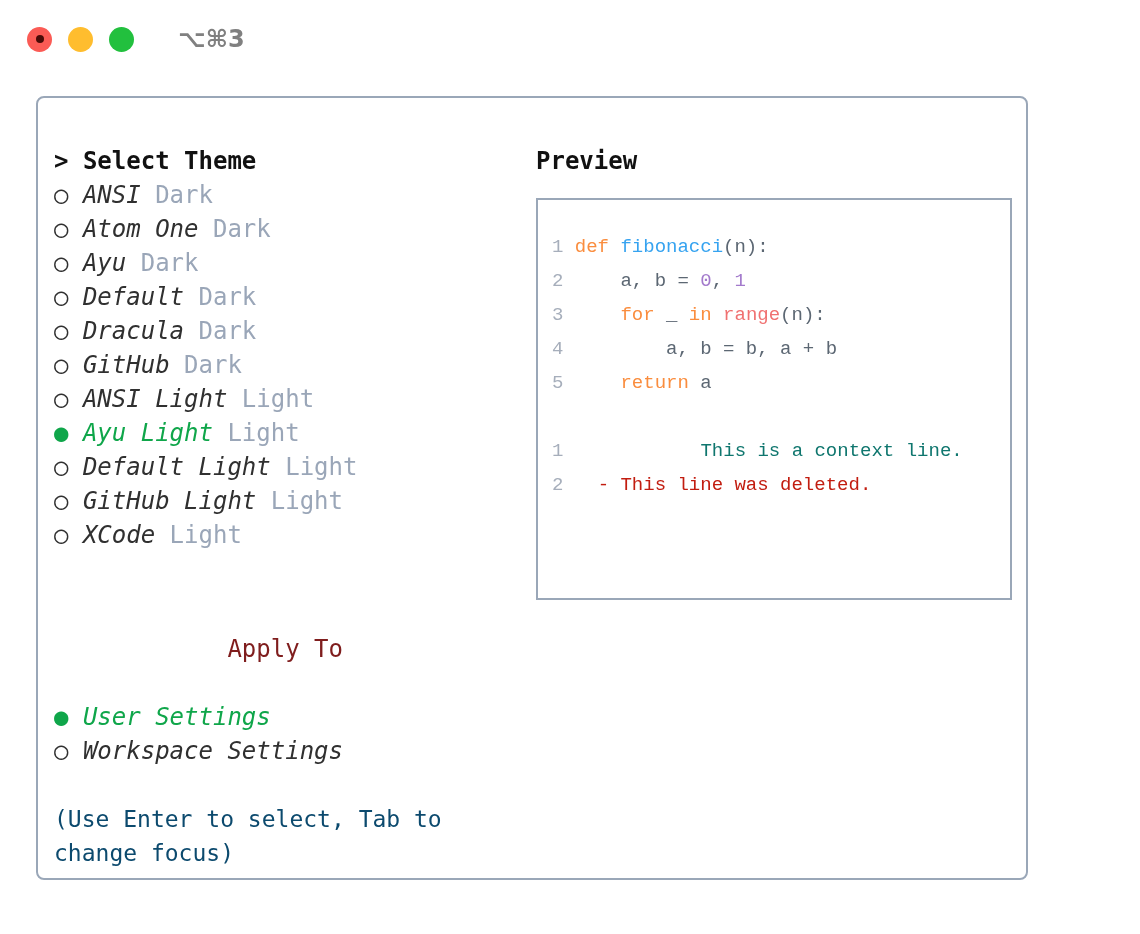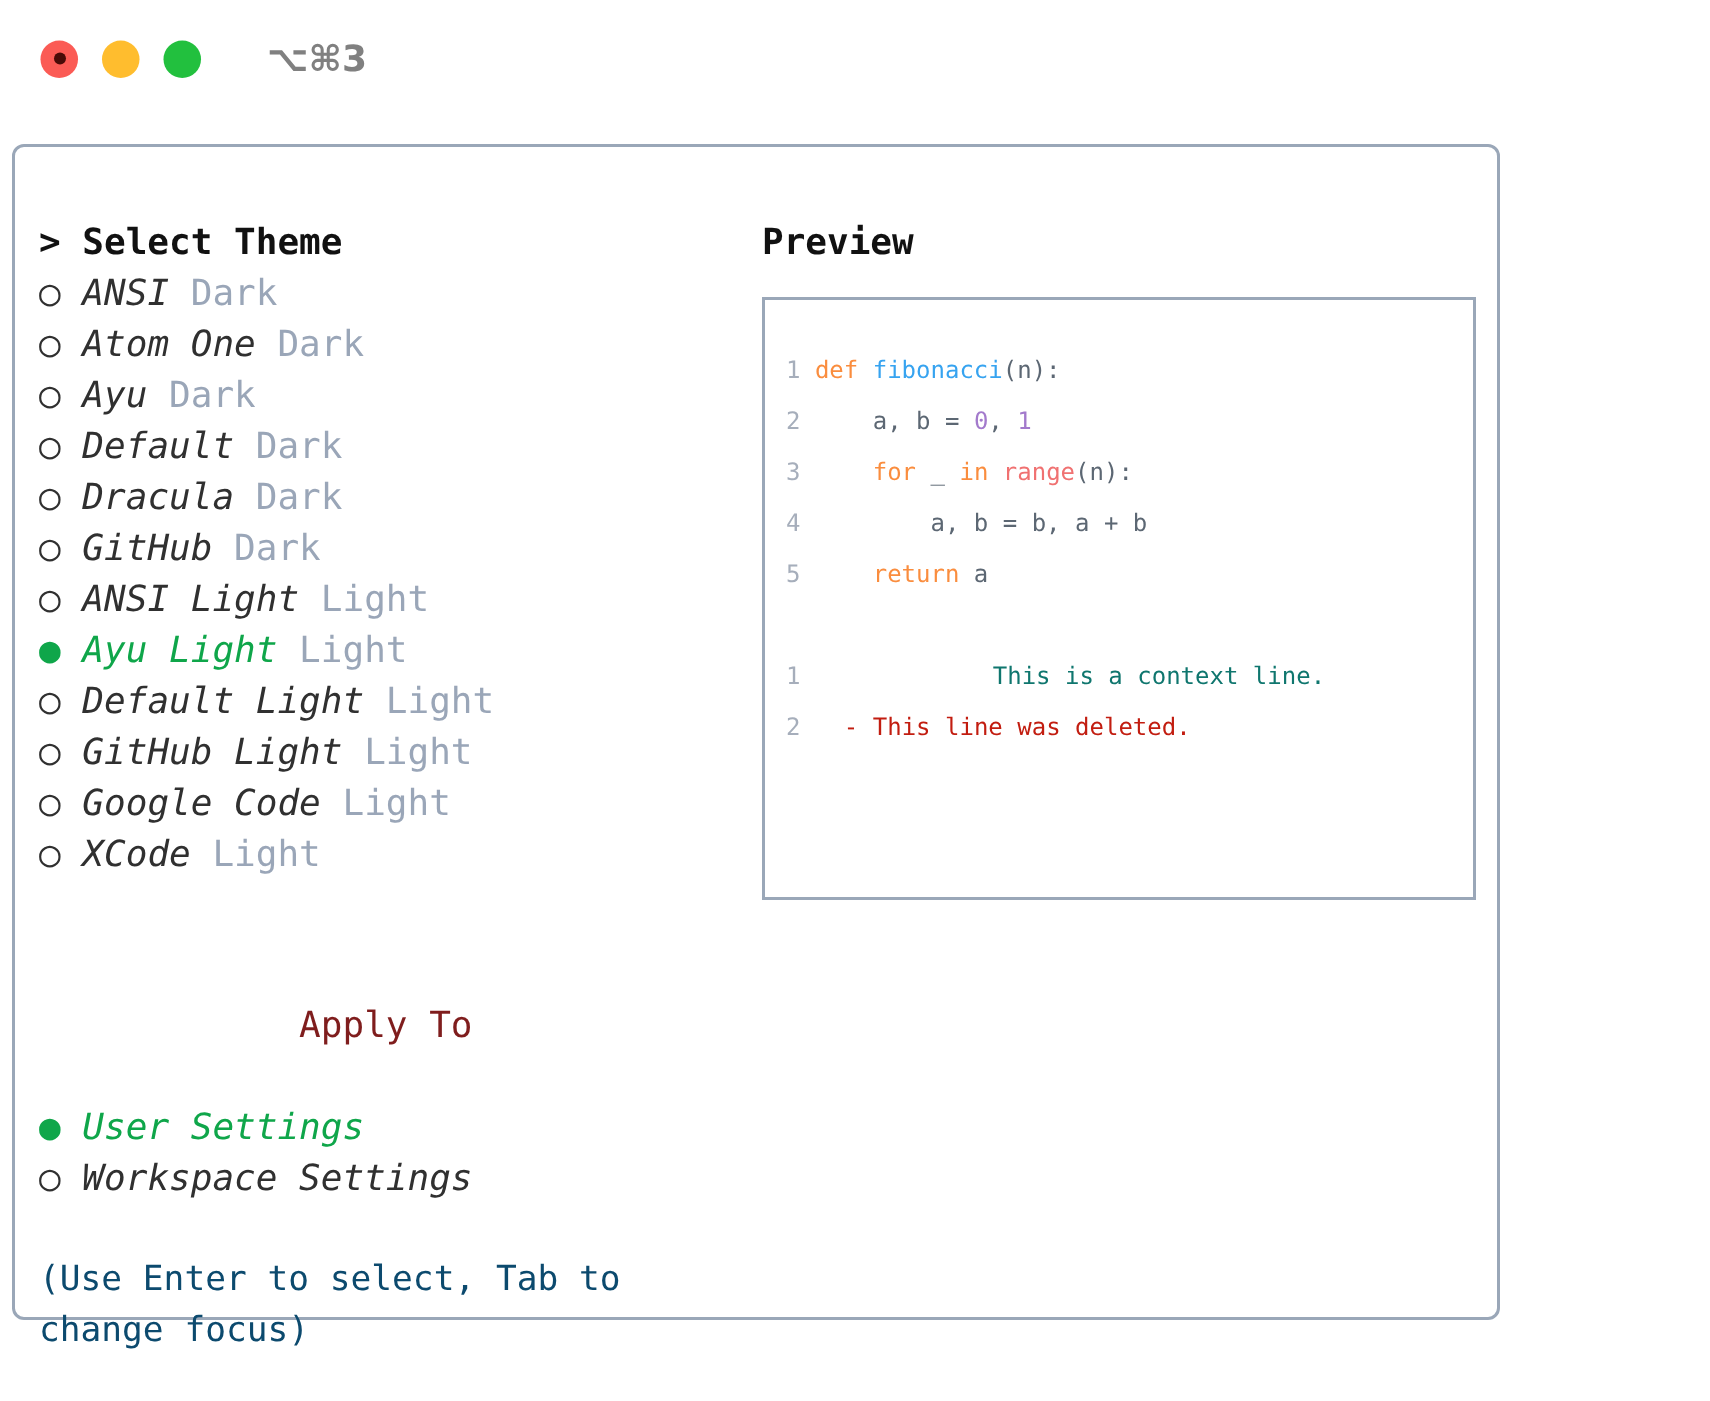--- a/index.html
+++ b/index.html
@@ -59,21 +59,21 @@
     color: #808080;
     font-size: 24px;
     font-weight: bold;
     letter-spacing: 0px;
     font-family: "DejaVu Sans", "Liberation Sans", sans-serif;
   }
 
   
   .dialog {
     position: absolute;
-    left: 8px;
+    left: 36px;
     top: 96px;
     width: 992px;
     height: 784px;
     border: 2px solid #9aa7b8;
     border-radius: 8px;
     box-sizing: border-box;
   }
 
   .columns {
     display: flex;
@@ -127,24 +127,25 @@
   }
   .preview-box {
     margin-top: 20px;
     width: 476px;
     height: 402px;
     border: 2px solid #9aa7b8;
     box-sizing: border-box;
     padding: 30px 0 0 14px;
   }
   .code-line {
-    font-size: 16px;
+    font-size: 19px;
     line-height: 34px;
     white-space: pre;
     color: #5c6773;
+    font-family: Liberation Mono, monospace;
   }
   .ln {
     color: #a6aebb;
   }
   .tok-kw   { color: #fa8d3e; }
   .tok-fn   { color: #36a3f0; }
   .tok-num  { color: #a37acc; }
   .tok-bi   { color: #f07171; }
   .tok-plain{ color: #5c6773; }
 
@@ -180,21 +181,20 @@
             <div class="row"><span class="marker">○</span><span> </span><span class="name">ANSI</span><span> </span><span class="suffix">Dark</span></div>
             <div class="row"><span class="marker">○</span><span> </span><span class="name">Atom One</span><span> </span><span class="suffix">Dark</span></div>
             <div class="row"><span class="marker">○</span><span> </span><span class="name">Ayu</span><span> </span><span class="suffix">Dark</span></div>
             <div class="row"><span class="marker">○</span><span> </span><span class="name">Default</span><span> </span><span class="suffix">Dark</span></div>
             <div class="row"><span class="marker">○</span><span> </span><span class="name">Dracula</span><span> </span><span class="suffix">Dark</span></div>
             <div class="row"><span class="marker">○</span><span> </span><span class="name">GitHub</span><span> </span><span class="suffix">Dark</span></div>
             <div class="row"><span class="marker">○</span><span> </span><span class="name">ANSI Light</span><span> </span><span class="suffix">Light</span></div>
             <div class="row selected"><span class="marker">●</span><span> </span><span class="name">Ayu Light</span><span> </span><span class="suffix">Light</span></div>
             <div class="row"><span class="marker">○</span><span> </span><span class="name">Default Light</span><span> </span><span class="suffix">Light</span></div>
             <div class="row"><span class="marker">○</span><span> </span><span class="name">GitHub Light</span><span> </span><span class="suffix">Light</span></div>
-            <div class="row"><span class="marker">○</span><span> </span><span class="name">Google Code</span><span> </span><span class="suffix">Light</span></div>
             <div class="row"><span class="marker">○</span><span> </span><span class="name">XCode</span><span> </span><span class="suffix">Light</span></div>
           </div>
 
         <div class="spacer-md"></div>
 
         <div class="section-head plain">
           <span>  </span><span>Apply To</span>
         </div>
 
         <div id="apply-list">

